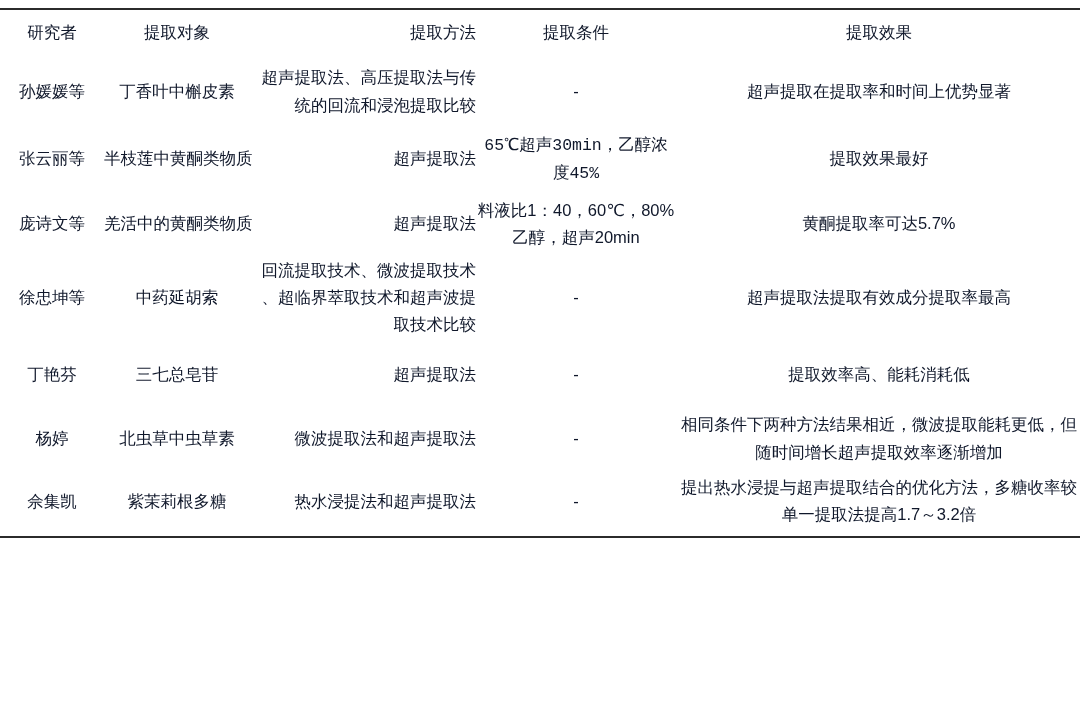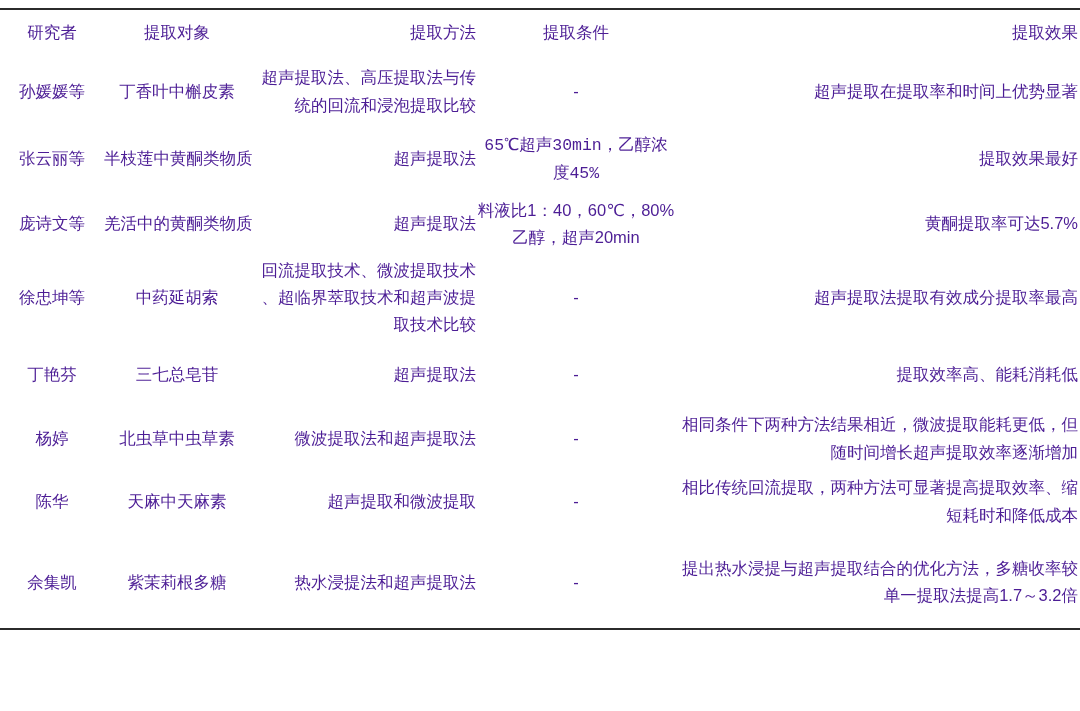--- a/index.html
+++ b/index.html
@@ -6,21 +6,21 @@
     margin: 0;
     padding: 0;
     background: #ffffff;
     width: 1080px;
     height: 711px;
     overflow: hidden;
   }
   .page {
     width: 856px;
     font-family: "Liberation Sans", "DejaVu Sans", sans-serif;
-    color: #4c1d95;
+    color: #0f172a;
     padding-top: 8px;
     box-sizing: border-box;
   }
   table.three-line {
     width: 1080px;
     border-collapse: collapse;
     table-layout: fixed;
     border-top: 2px solid #2b2b2b;
     border-bottom: 2px solid #2b2b2b;
     font-size: 16.5px;
@@ -44,21 +44,21 @@
   .col-method {
     text-align: right;
     padding-left: 9px;
     line-break: anywhere;
     overflow-wrap: break-word;
   }
   .col-condition {
     text-align: center;
   }
   .col-effect {
-    text-align: right;
+    text-align: center;
     padding-left: 4px;
     padding-right: 2px;
     overflow-wrap: break-word;
   }
   thead tr          { height: 46px; }
   tbody tr:nth-child(1) { height: 73px; }
   tbody tr:nth-child(2) { height: 63px; font-family: Liberation Mono, monospace; }
   tbody tr:nth-child(3) { height: 66px; }
   tbody tr:nth-child(4) { height: 62px; }
   tbody tr:nth-child(5) { height: 72px; }
@@ -131,27 +131,20 @@
   </tr>
 
   <tr>
     <td class="col-researcher">杨婷</td>
     <td class="col-target">北虫草中虫草素</td>
     <td class="col-method">微波提取法和超声提取法</td>
     <td class="col-condition">-</td>
     <td class="col-effect">相同条件下两种方法结果相近，微波提取能耗更低，但随时间增长超声提取效率逐渐增加</td>
   </tr>
 
-  <tr>
-    <td class="col-researcher">陈华</td>
-    <td class="col-target">天麻中天麻素</td>
-    <td class="col-method">超声提取和微波提取</td>
-    <td class="col-condition">-</td>
-    <td class="col-effect">相比传统回流提取，两种方法可显著提高提取效率、缩短耗时和降低成本</td>
-  </tr>
 
   <tr>
     <td class="col-researcher">佘集凯</td>
     <td class="col-target">紫茉莉根多糖</td>
     <td class="col-method">热水浸提法和超声提取法</td>
     <td class="col-condition">-</td>
     <td class="col-effect">提出热水浸提与超声提取结合的优化方法，多糖收率较单一提取法提高1.7～3.2倍</td>
   </tr>
 </tbody>
   </table>

